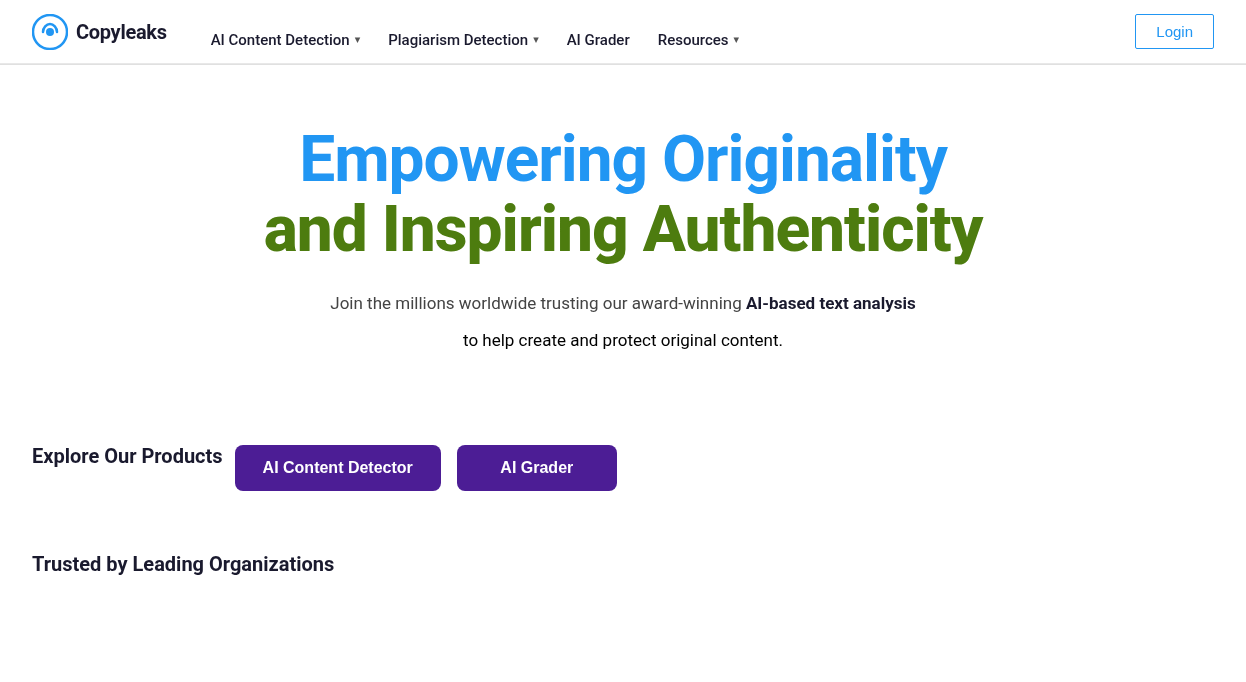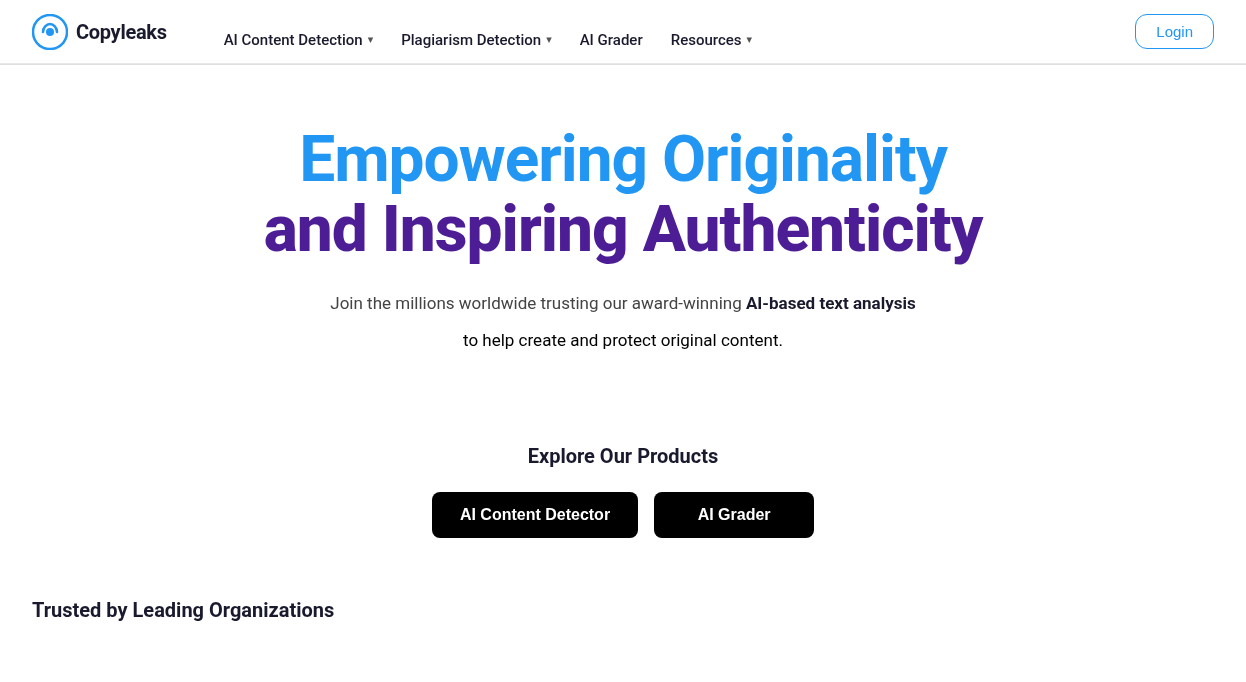--- a/index.html
+++ b/index.html
@@ -20,21 +20,20 @@
     
     nav {
       display: flex;
       align-items: center;
       padding: 0 32px;
       height: 64px;
       border-bottom: 1px solid #e8e8e8;
       background: #ffffff;
       position: relative;
       z-index: 10;
-      gap: 13px;
     }
 
     .logo-wrapper {
       display: flex;
       align-items: center;
       gap: 8px;
       margin-right: 32px;
       cursor: pointer;
     }
 
@@ -82,21 +81,21 @@
       gap: 12px;
     }
 
     .btn-login {
       padding: 8px 20px;
       font-size: 15px;
       font-weight: 500;
       color: #2196f3;
       background: #ffffff;
       border: 1.5px solid #2196f3;
-      border-radius: 12px;
+      border-radius: 2px;
       cursor: pointer;
     }
 
     .btn-get-started {
       padding: 8px 20px;
       font-size: 15px;
       font-weight: 600;
       color: #ffffff;
       background: #2196f3;
       border: none;
@@ -117,21 +116,21 @@
       font-size: 64px;
       font-weight: 700;
       color: #2196f3;
       line-height: 1.1;
       letter-spacing: -1px;
     }
 
     .hero-title-dark {
       font-size: 64px;
       font-weight: 800;
-      color: #4c1d95;
+      color: #4d7c0f;
       line-height: 1.1;
       letter-spacing: -1px;
       margin-bottom: 24px;
     }
 
     .hero-subtitle {
       font-size: 17px;
       color: #444;
       line-height: 1.6;
       max-width: 620px;
@@ -147,44 +146,45 @@
       font-size: 17px;
       color: #000000;
       line-height: 1.6;
       max-width: 620px;
       margin-bottom: 40px;
     }
 
     
     .products-section {
       display: flex;
-      flex-direction: column;
+      flex-direction: row;
       align-items: center;
       padding: 10px 32px 40px;
+      gap: 12px;
     }
 
     .products-title {
       font-size: 20px;
       font-weight: 700;
       color: #1a1a2e;
       margin-bottom: 24px;
     }
 
     .products-buttons {
       display: flex;
       gap: 16px;
       align-items: center;
     }
 
     .btn-product {
       padding: 14px 28px;
       font-size: 16px;
       font-weight: 600;
       color: #ffffff;
-      background: #000000;
+      background: #4c1d95;
       border: none;
       border-radius: 8px;
       cursor: pointer;
       min-width: 160px;
     }
 
     
     .trusted-section {
       display: flex;
       flex-direction: column;

